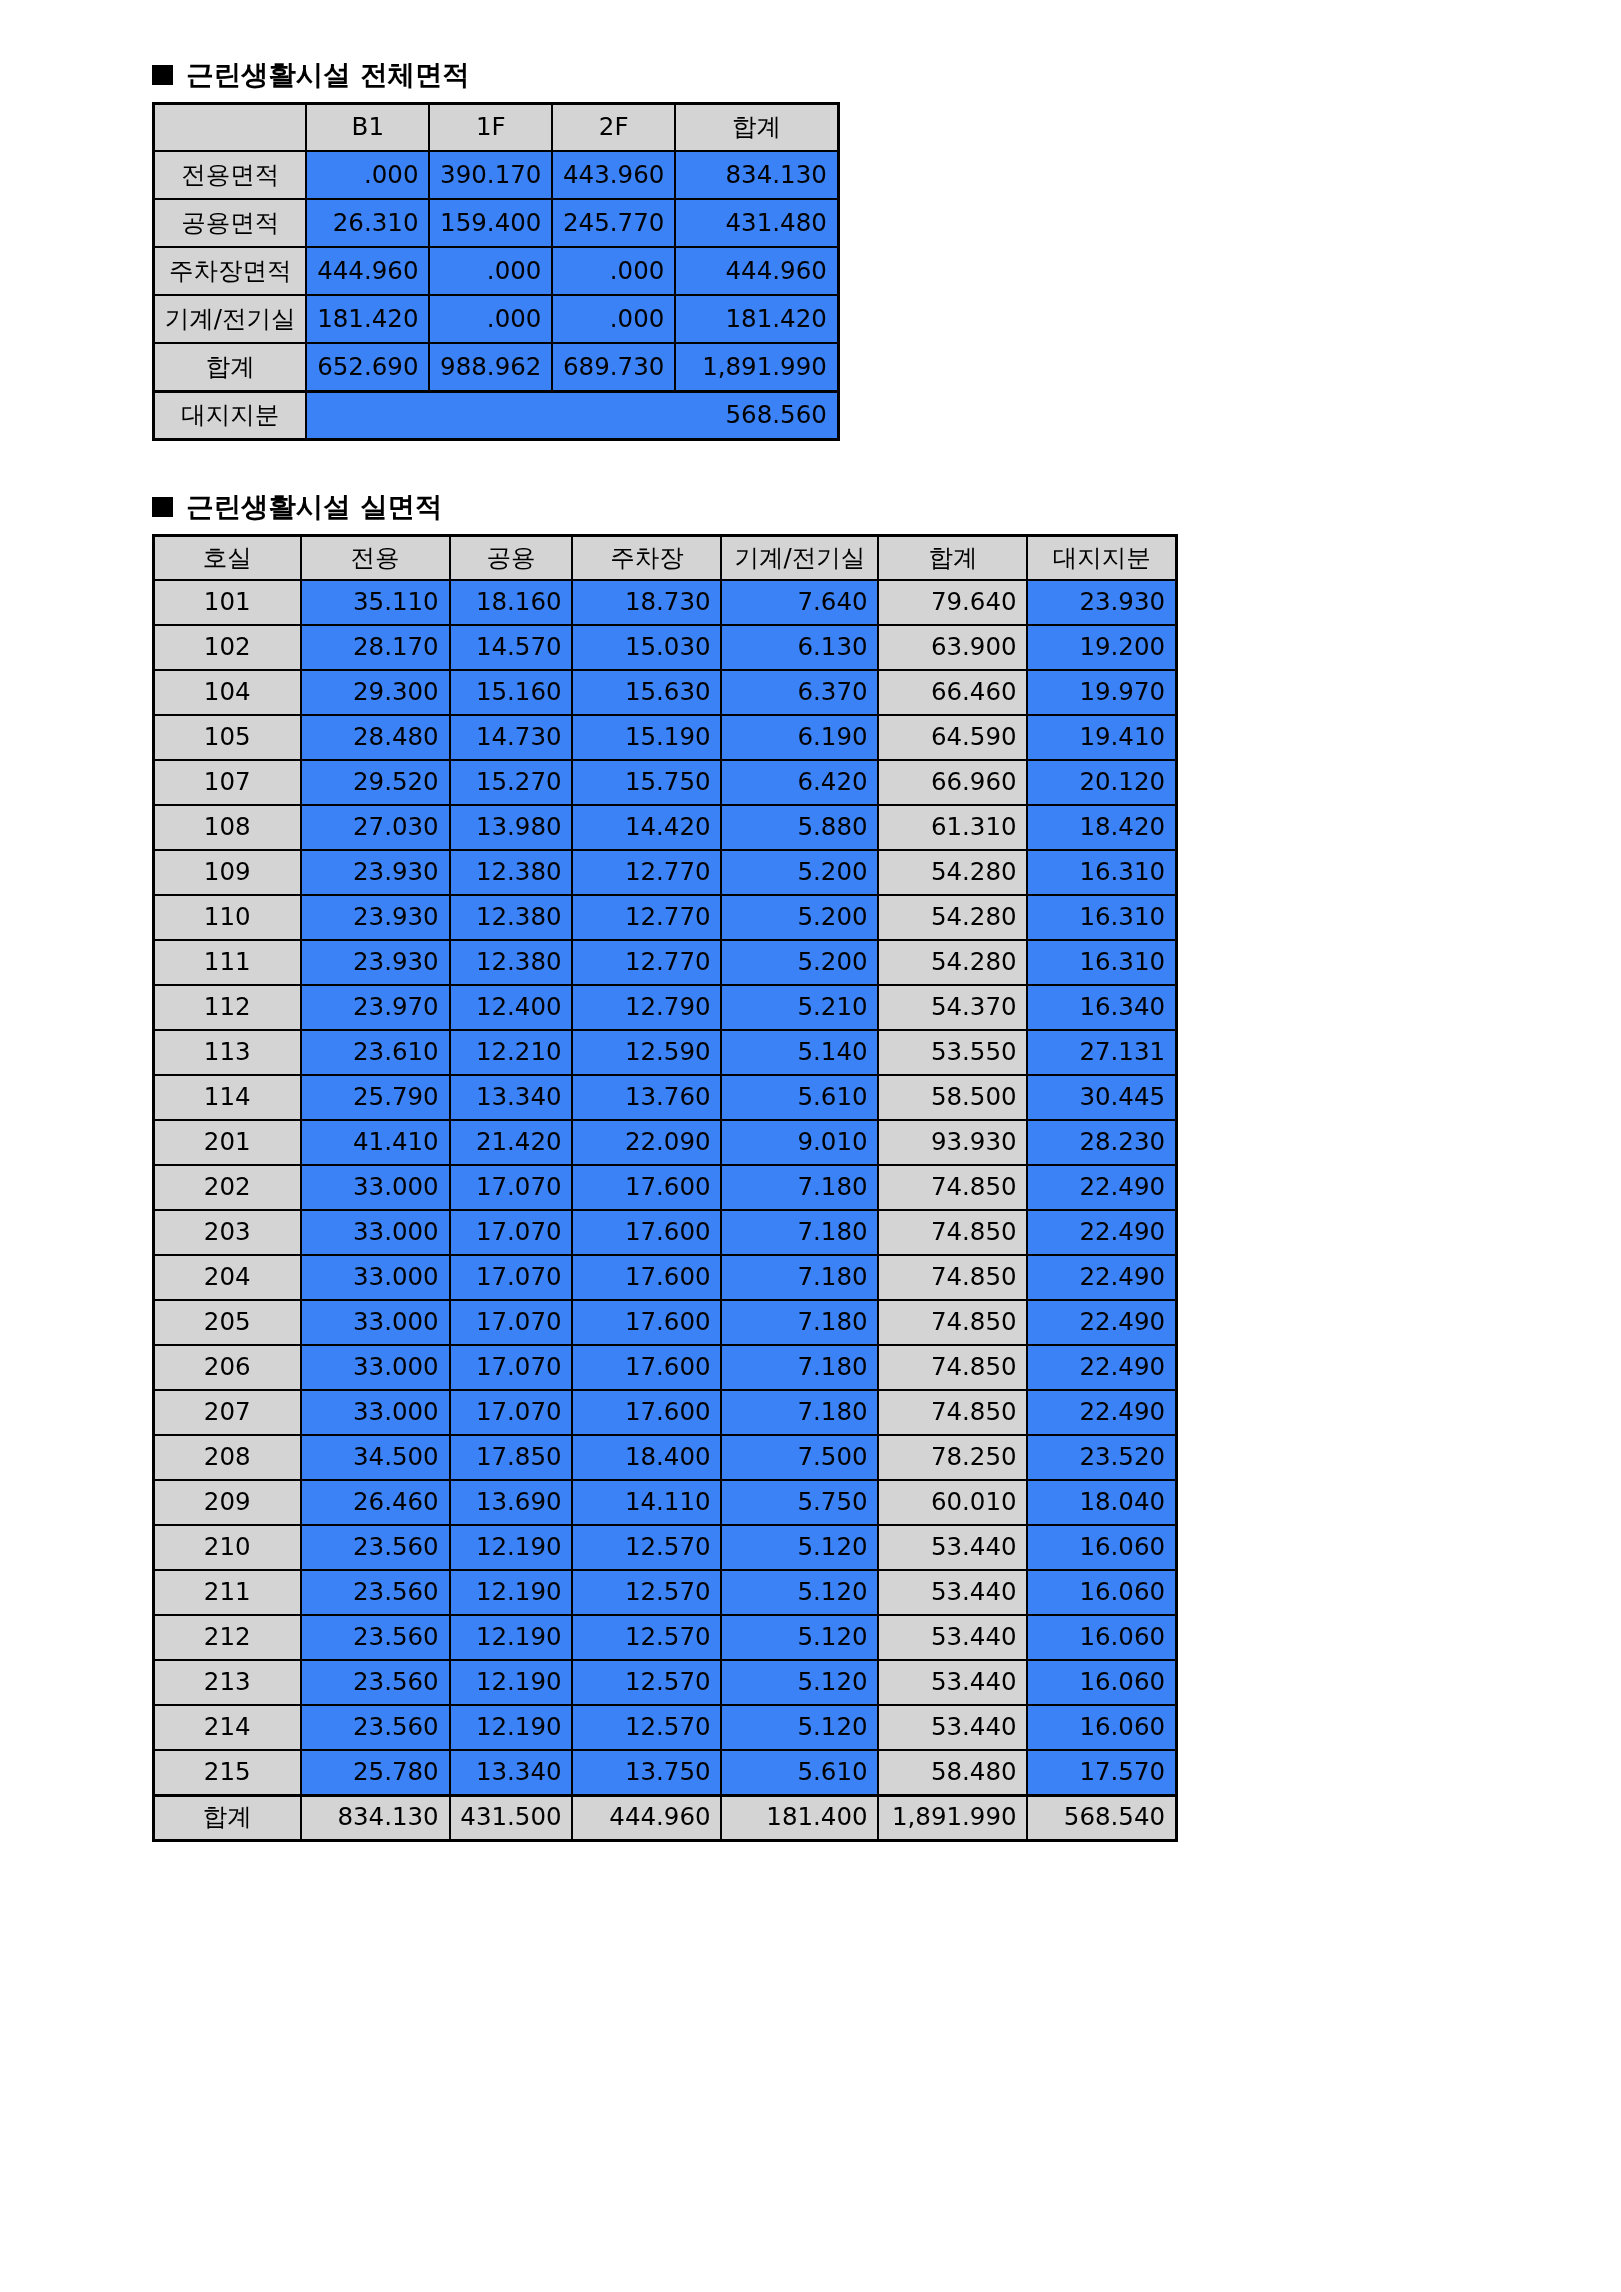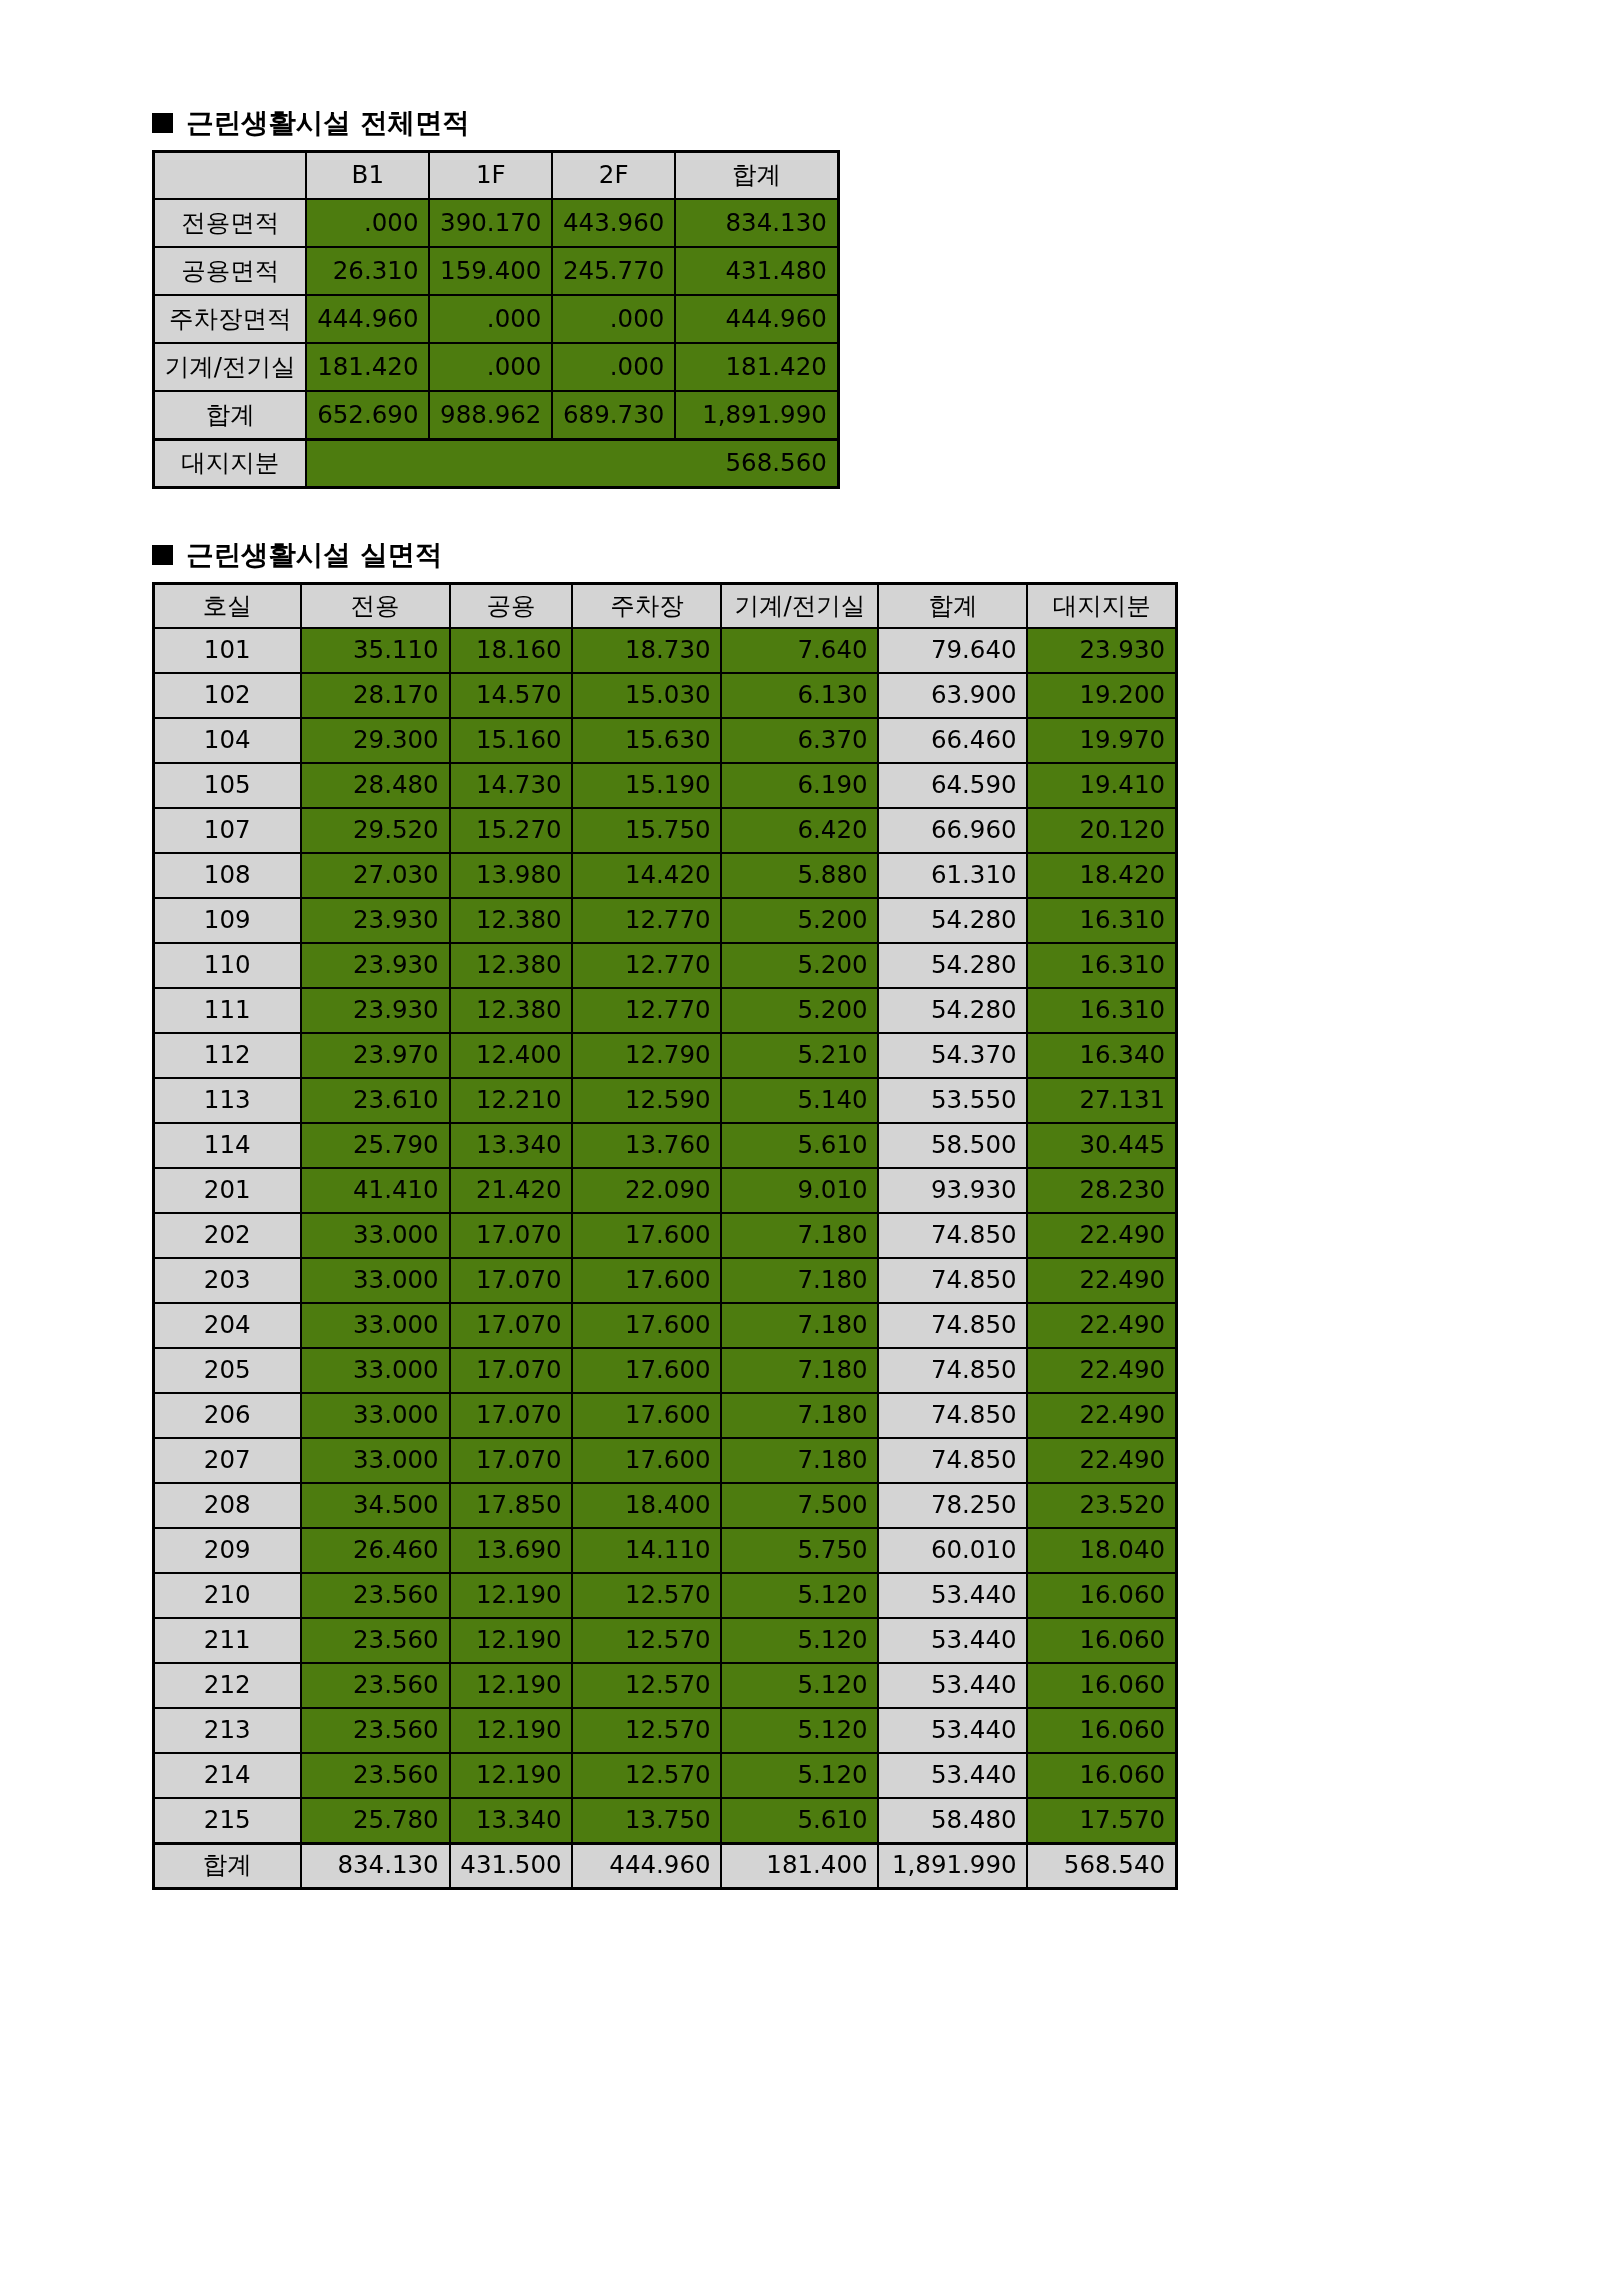--- a/index.html
+++ b/index.html
@@ -10,21 +10,21 @@
   body {
     width: 1621px;
     height: 2293px;
     font-family: "DejaVu Sans", "Liberation Sans", sans-serif;
     color: #000000;
     position: relative;
     overflow: hidden;
   }
 
   .page {
-    padding: 108px 0 0 0;
+    padding: 60px 0 0 0;
   }
 
   
   .section-title {
     display: flex;
     align-items: center;
     gap: 13.7px;
     font-size: 27.4px;
     font-weight: bold;
     letter-spacing: 0px;
@@ -41,21 +41,21 @@
   }
   .section-title .title-text {
     white-space: nowrap;
   }
 
   
   table {
     border-collapse: collapse;
     table-layout: fixed;
     font-size: 24.5px;
-    background: #4d7c0f;
+    background: #3b82f6;
   }
   td, th {
     border: 2px solid #000000;
     height: 45px;
     padding: 0 9.8px;
     font-weight: normal;
     line-height: 1.1;
     box-sizing: border-box;
     white-space: nowrap;
   }

